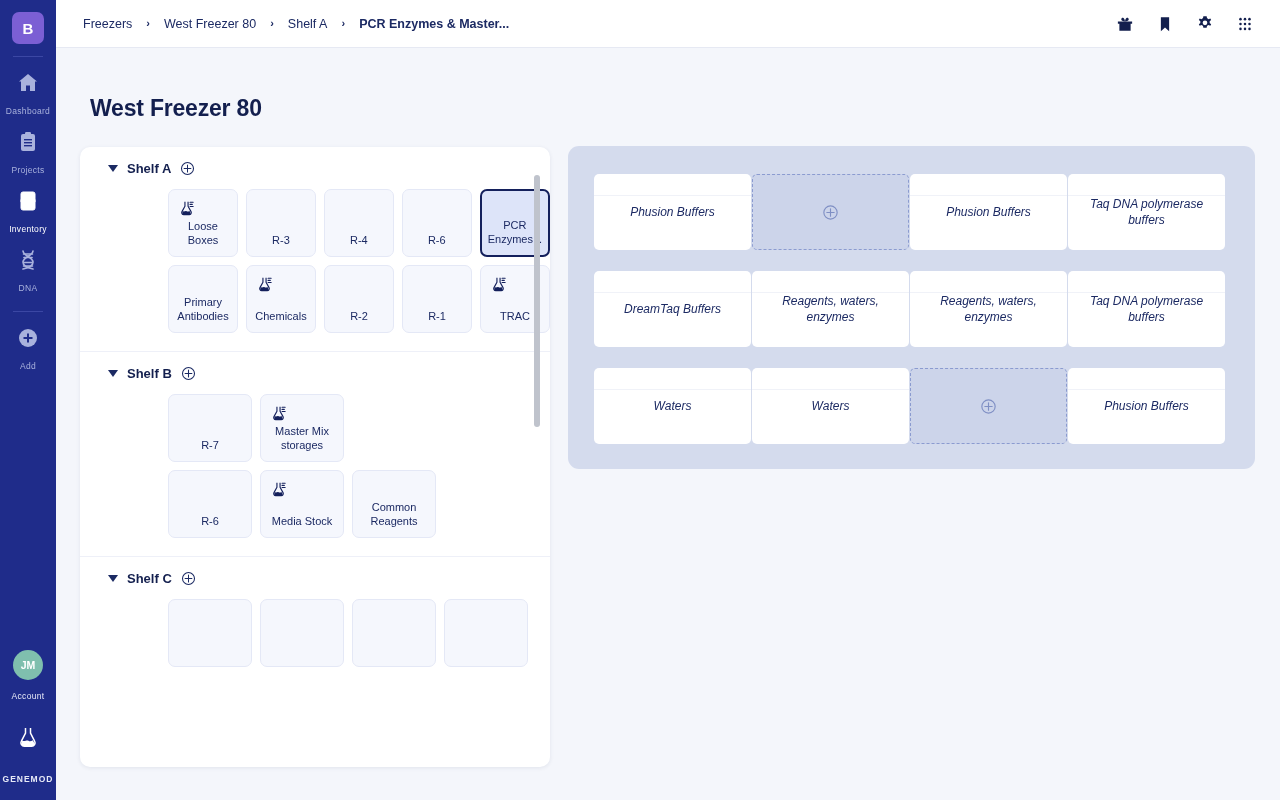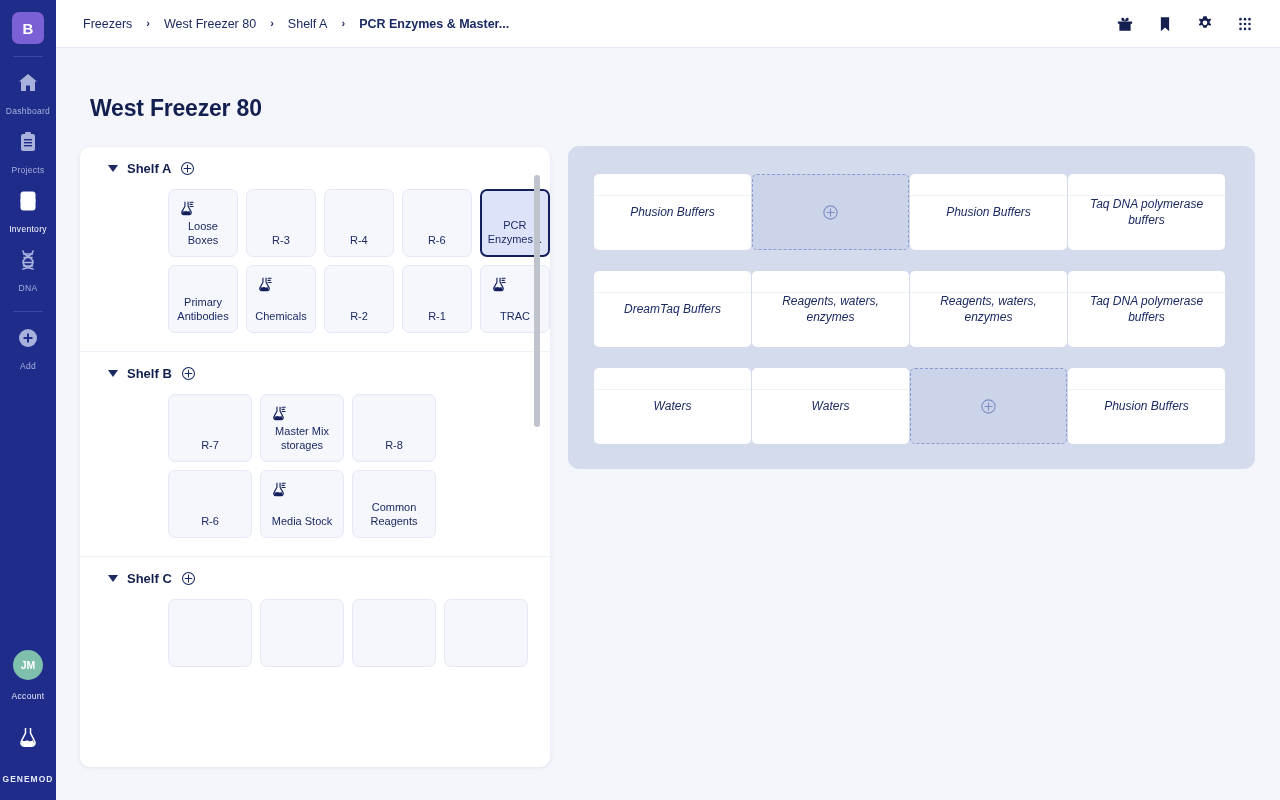--- a/index.html
+++ b/index.html
@@ -383,24 +383,20 @@
               <svg class="flask-ic" viewBox="0 0 24 24">
                 <path d="M9.8 2.6 v6.1 L5.6 16.4 a2.9 2.9 0 0 0 2.5 4.3 h7.8 a2.9 2.9 0 0 0 2.5 -4.3 L14.2 8.7 V2.6" fill="none" stroke="#14205c" stroke-width="1.6" stroke-linejoin="round"></path>
                 <path d="M6.6 15.6 c2.1 1.4 4 -0.9 5.6 0.2 c1.3 0.9 2.7 0.2 3.9 -0.4 l1.5 2.7 a2.6 2.6 0 0 1 -2.3 3 H8.4 a2.6 2.6 0 0 1 -2.3 -3 Z" fill="#14205c"></path>
                 <g stroke="#14205c" stroke-width="1.5" stroke-linecap="round">
                   <path d="M17 3.2 h4.4 M17 6.2 h3.2 M17 9.2 h4.4"></path>
                 </g>
               </svg>
             </div>
             <div class="box-label">Master Mix storages</div>
           </div>
-          <div class="box">
-            <div class="box-top"><span class="bar"></span></div>
-            <div class="box-label">R-8</div>
-          </div>
         </div>
         <div class="row">
           <div class="box">
             <div class="box-top"><span class="bar"></span></div>
             <div class="box-label">R-6</div>
           </div>
           <div class="box">
             <div class="box-top">
               <svg class="flask-ic" viewBox="0 0 24 24">
                 <path d="M9.8 2.6 v6.1 L5.6 16.4 a2.9 2.9 0 0 0 2.5 4.3 h7.8 a2.9 2.9 0 0 0 2.5 -4.3 L14.2 8.7 V2.6" fill="none" stroke="#14205c" stroke-width="1.6" stroke-linejoin="round"></path>

